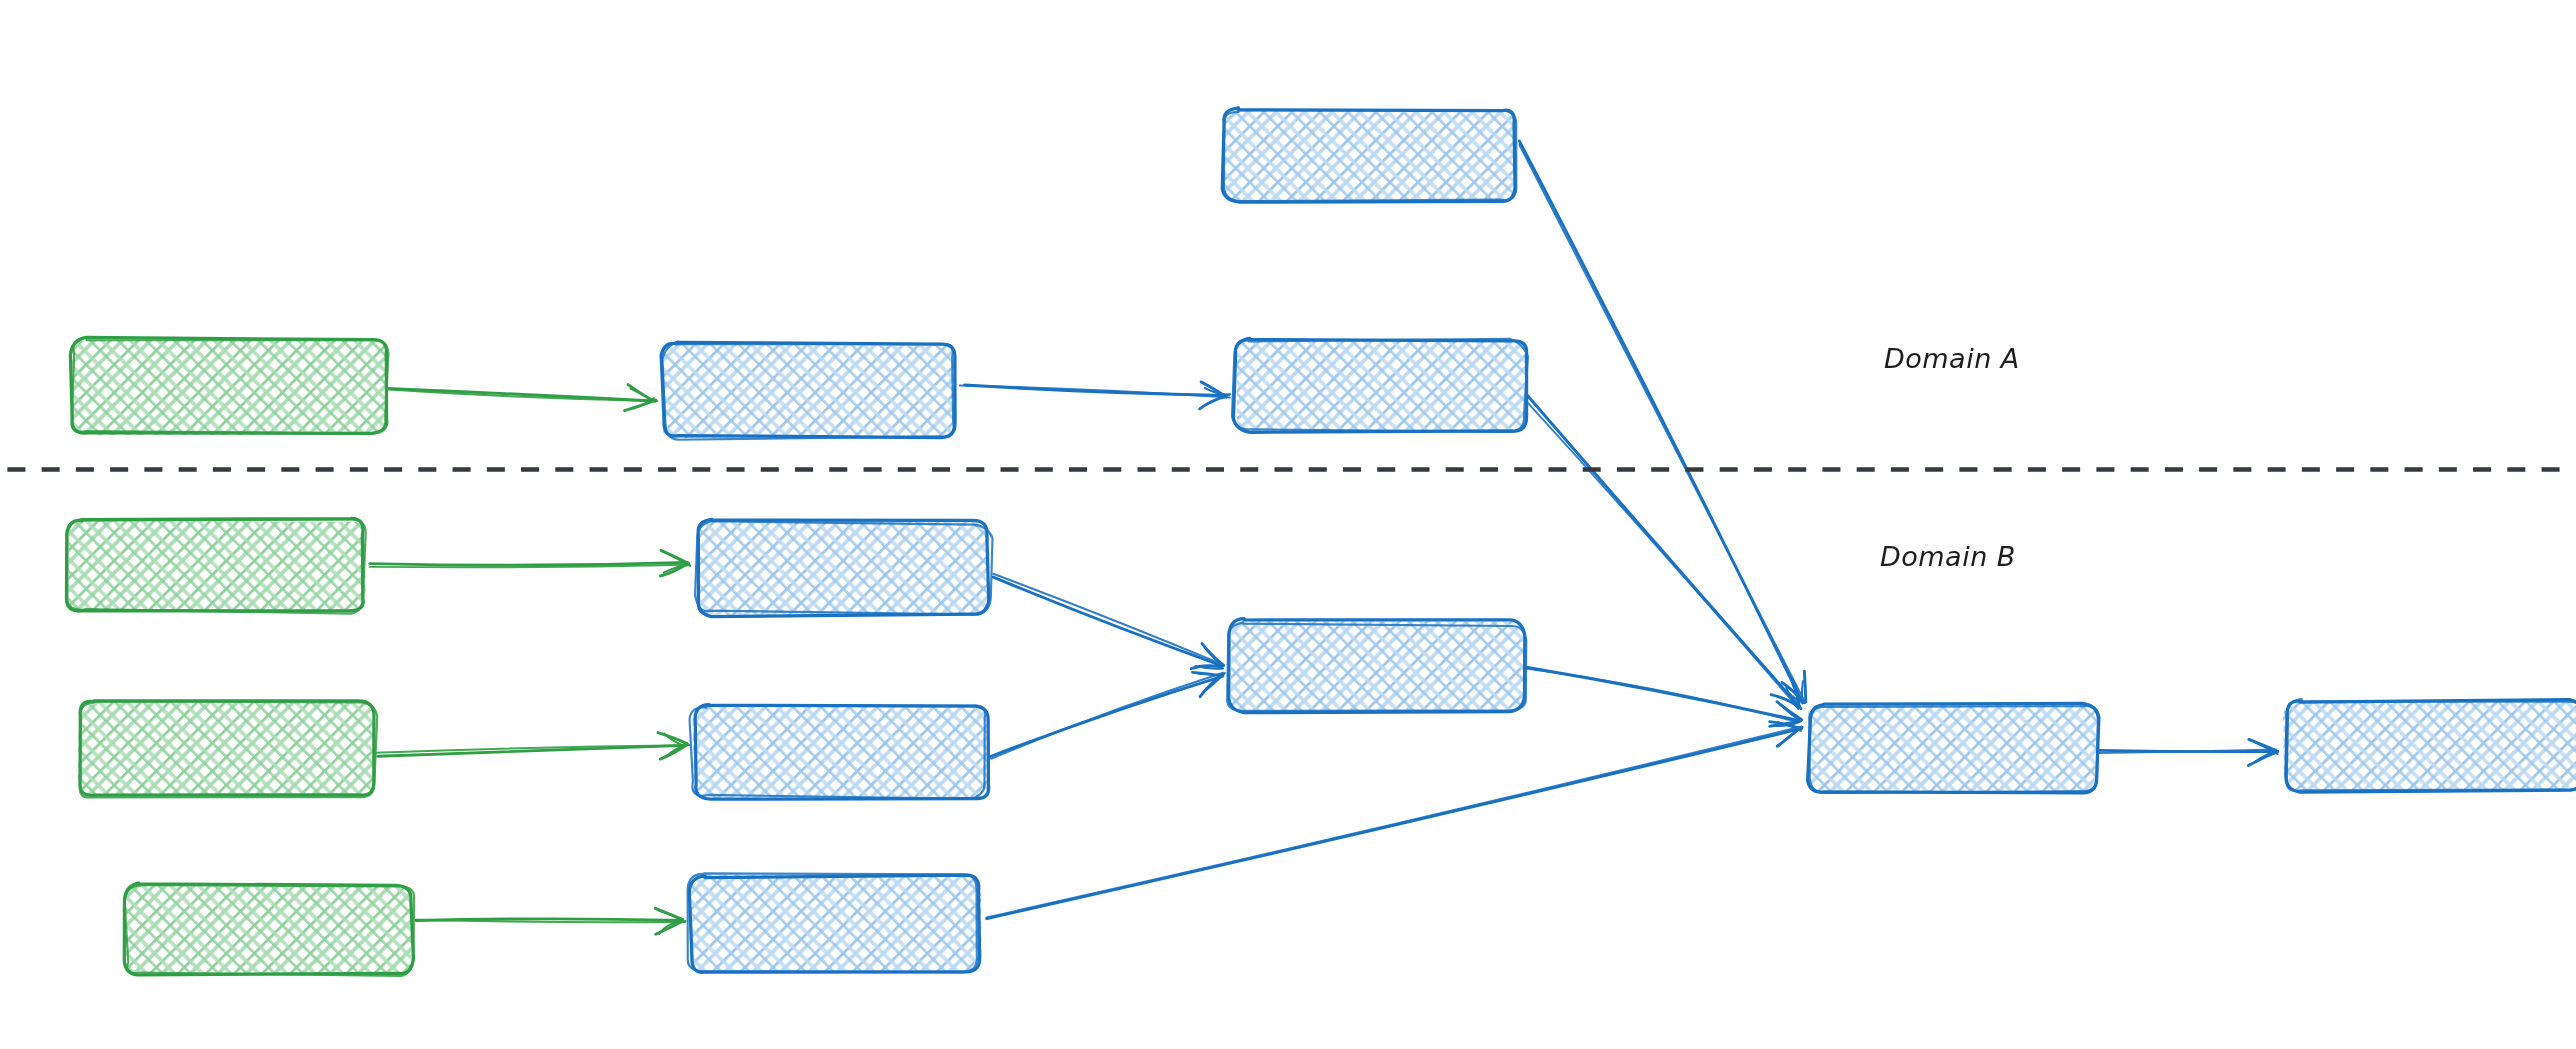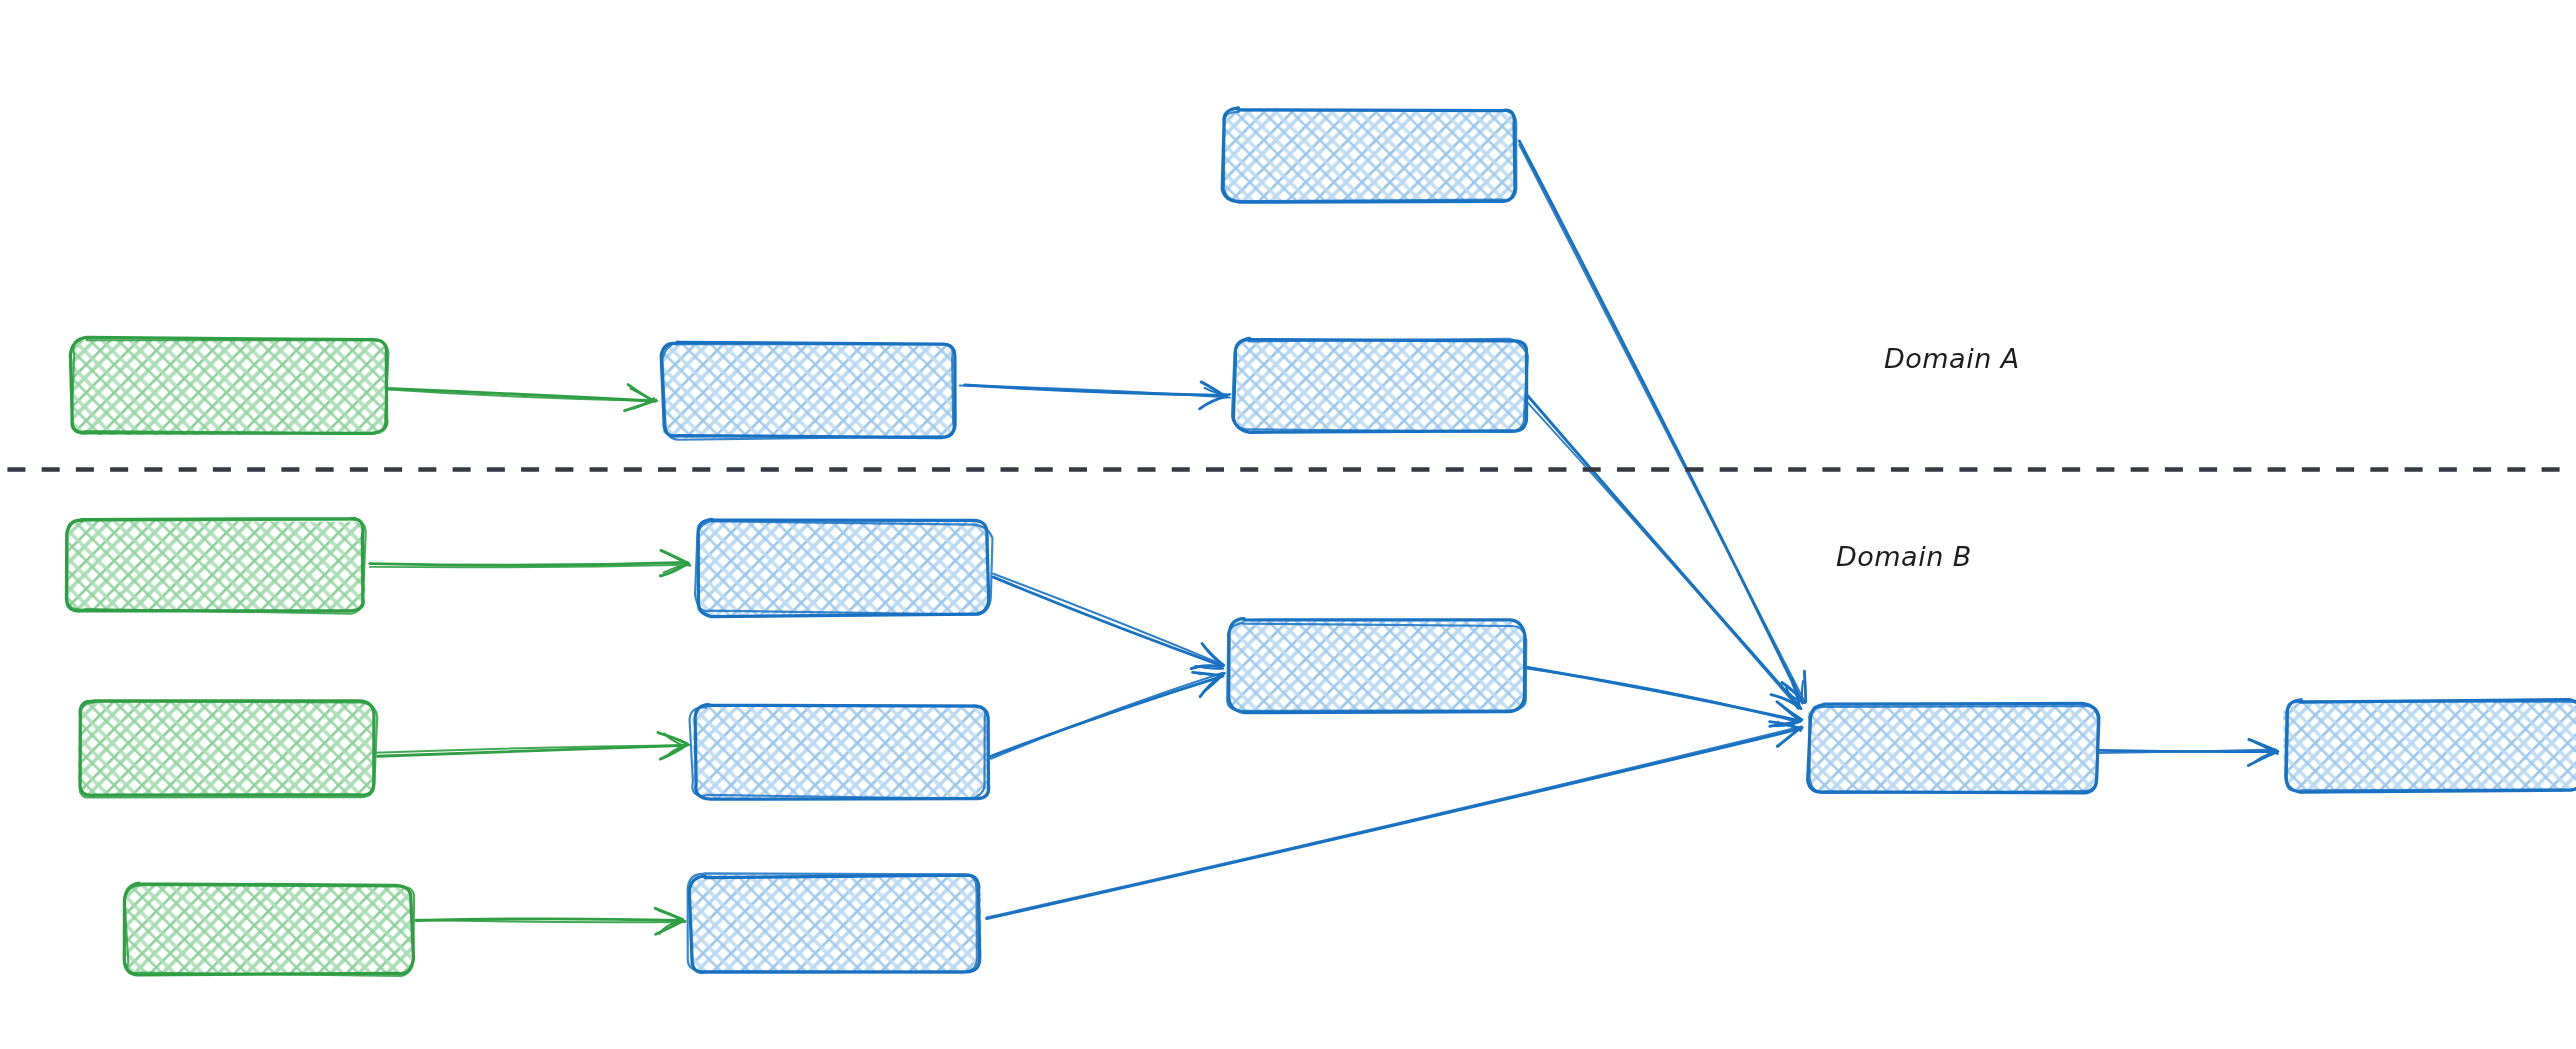--- a/index.html
+++ b/index.html
@@ -242,16 +242,16 @@
           <path d="M 2553.809593203389 778.41495132745 L 2847.477809908091 778.5079002410675 Q 2866.613147739141 777.6855049159775 2864.3822135950354 790.2207145701259 L 2862.786472481576 860.2464493532881 Q 2865.678546491395 880.2638516464568 2847.4237236997224 876.0382466335027 L 2553.6625582616134 876.9216697238952 Q 2535.2416856317973 880.96034139812 2537.2231636085653 864.9374122661246 L 2538.5234184309484 792.1718177814836 Q 2537.296268466998 777.6820030238861 2553.809593203389 775.678497316166 Z" fill="none" stroke="#1971c2" stroke-width="2.4" stroke-linecap="round" stroke-linejoin="round" opacity="0.85"></path>
         </g>
       </g>
     <g id="divider-layer">
         <line x1="8" y1="521" x2="2853" y2="521" stroke="#343a40" stroke-width="5" stroke-dasharray="20 18" stroke-linecap="butt"></line>
       </g>
   </svg>
 
   <div class="domain-label" id="label-domain-a" style="left:1884px; top:343px;">Domain A</div>
 
-  <div class="domain-label" id="label-domain-b" style="left:1836px; top:541px;">Domain B</div>
+  <div class="domain-label" id="label-domain-b" style="left:1880px; top:541px;">Domain B</div>
 
 </div>
 
 
 </body></html>

